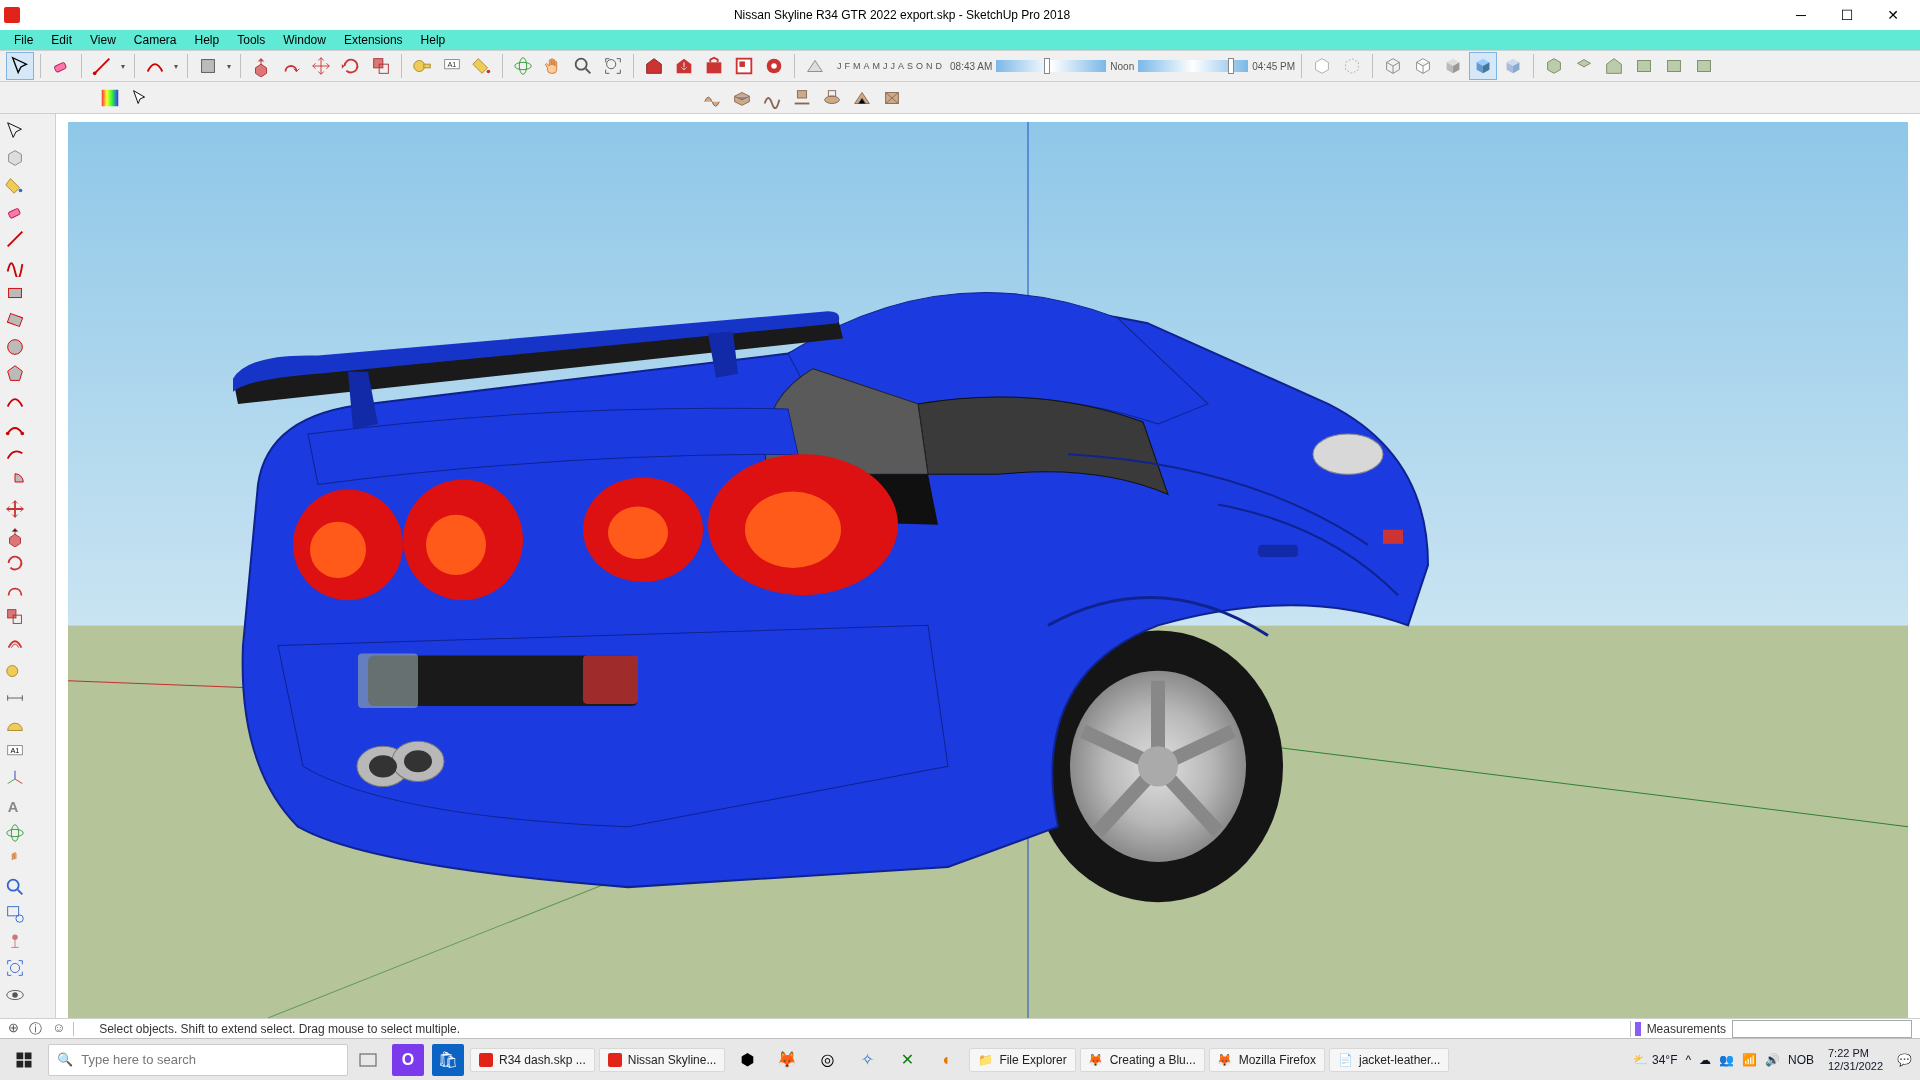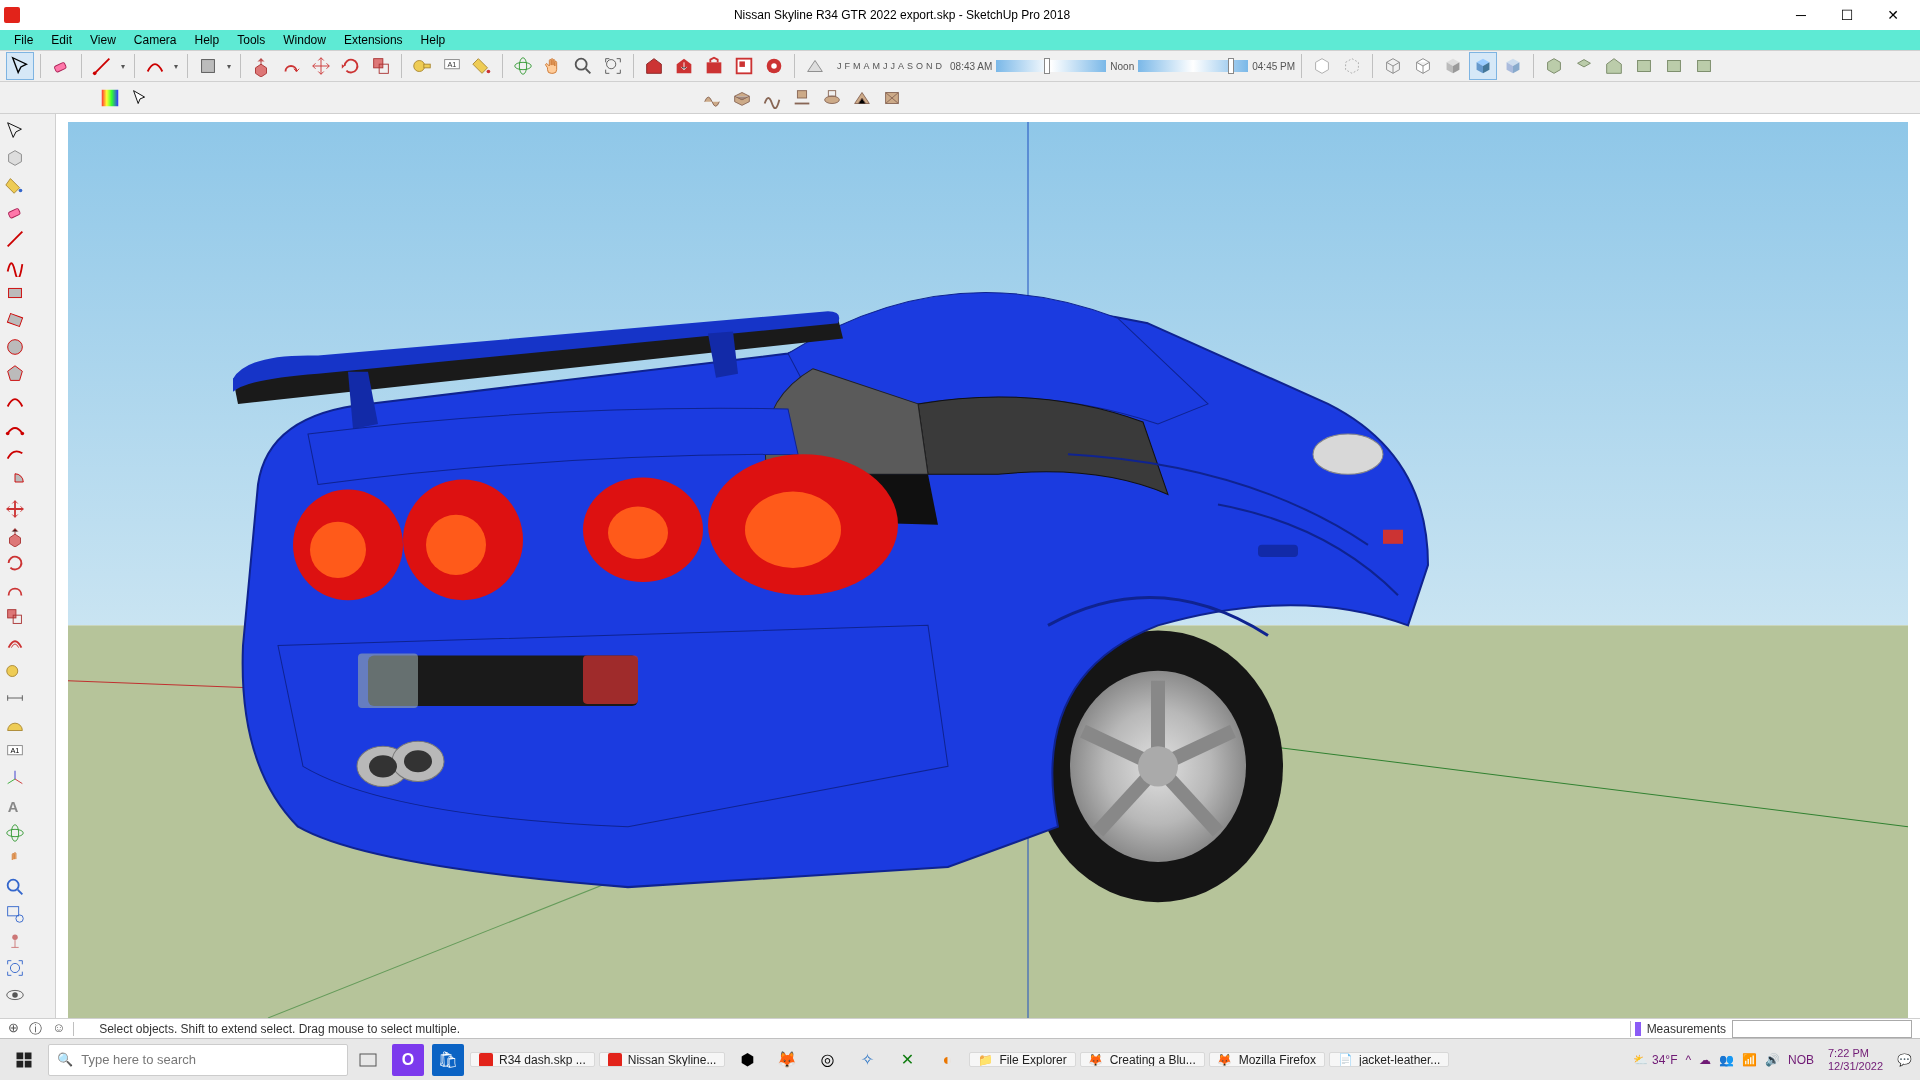--- a/index.html
+++ b/index.html
@@ -42,22 +42,22 @@
 .statusbar .icons { display: flex; gap: 10px; margin-right: 8px; font-size: 13px; color: #555; }
 .statusbar .hint { flex: 1; border-left: 1px solid #c0c0c0; padding-left: 25px; }
 .statusbar .meas-label { border-left: 6px solid #8b5cf6; padding: 0 6px; }
 .statusbar .meas-box { width: 180px; height: 18px; border: 1px solid #aaa; background: #fff; }
 
 
 .taskbar { position: absolute; left: 0; right: 0; bottom: 0; height: 42px; background: #e8e8e8; border-top: 1px solid #c0c0c0; display: flex; align-items: center; }
 .taskbar .start { width: 48px; height: 42px; display: flex; align-items: center; justify-content: center; }
 .taskbar .search { width: 300px; height: 32px; background: #fff; border: 1px solid #ccc; display: flex; align-items: center; padding: 0 8px; gap: 8px; font-size: 13px; color: #777; border-radius: 2px; }
 .taskbar .tbicon { width: 32px; height: 32px; margin: 0 4px; display: flex; align-items: center; justify-content: center; border-radius: 2px; }
-.taskbar .tbtask { height: 15px; padding: 0 8px; background: #f6f6f6; border: 1px solid #d8d8d8; display: flex; align-items: center; gap: 6px; font-size: 12px; color: #222; margin: 0 2px; border-radius: 2px; max-width: 140px; overflow: hidden; white-space: nowrap; }
-.taskbar .tray { margin-left: auto; display: flex; align-items: center; gap: 8px; padding: 0 8px; font-size: 12px; color: #701a75; }
+.taskbar .tbtask { height: 24px; padding: 0 8px; background: #f6f6f6; border: 1px solid #d8d8d8; display: flex; align-items: center; gap: 6px; font-size: 12px; color: #222; margin: 0 2px; border-radius: 2px; max-width: 140px; overflow: hidden; white-space: nowrap; }
+.taskbar .tray { margin-left: auto; display: flex; align-items: center; gap: 8px; padding: 0 8px; font-size: 12px; color: #0f172a; }
 .taskbar .clock { font-size: 11px; line-height: 13px; padding: 0 6px; }
 </style>
 </head>
 <body>
 
 <div class="titlebar">
   <div class="app-icon"></div>
   <div class="title">Nissan Skyline R34 GTR 2022 export.skp - SketchUp Pro 2018</div>
   <div class="winbtn">─</div>
   <div class="winbtn">☐</div>

